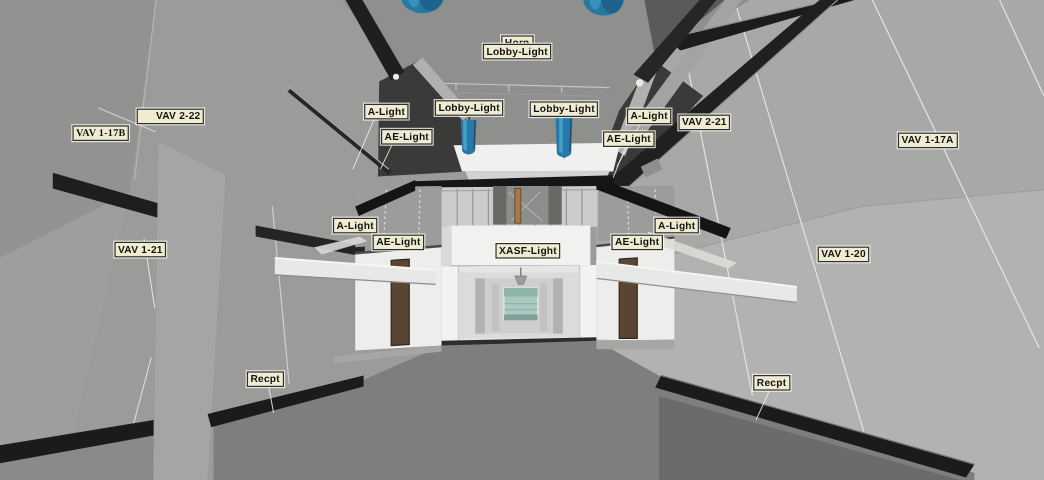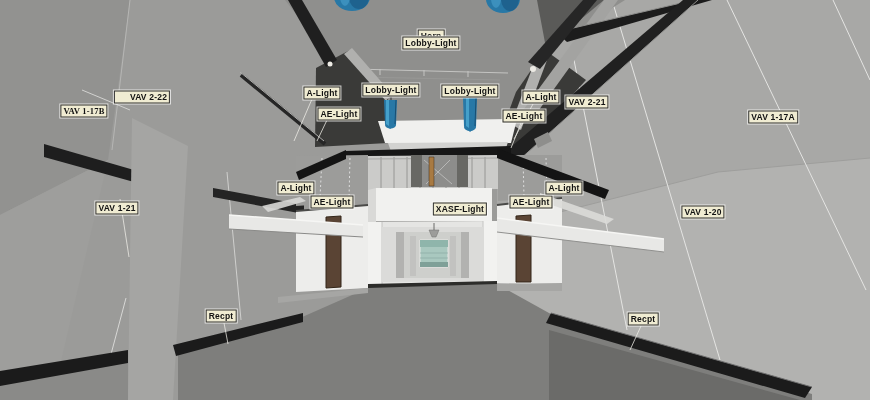--- a/index.html
+++ b/index.html
@@ -203,20 +203,20 @@
       <div class="tag" style="left: 391px; top: 90px;">Lobby-Light</div>
       <div class="tag" style="left: 470px; top: 91px;">Lobby-Light</div>
       <div class="tag" style="left: 541px; top: 97px;">A-Light</div>
       <div class="tag" style="left: 339px; top: 114px;">AE-Light</div>
       <div class="tag" style="left: 524px; top: 116px;">AE-Light</div>
       <div class="tag" style="left: 587px; top: 102px;">VAV 2-21</div>
       <div class="tag" style="left: 773px; top: 117px;">VAV 1-17A</div>
       <div class="tag" style="left: 117px; top: 192px; margin-top: 16px;">VAV 1-21</div>
       <div class="tag" style="left: 296px; top: 188px;">A-Light</div>
       <div class="tag" style="left: 332px; top: 202px;">AE-Light</div>
-      <div class="tag" style="left: 460px; top: 209px;">XASF-Light</div>
+      <div class="tag" style="left: 440px; top: 209px;">XASF-Light</div>
       <div class="tag" style="left: 531px; top: 202px;">AE-Light</div>
       <div class="tag" style="left: 564px; top: 188px;">A-Light</div>
       <div class="tag" style="left: 703px; top: 196px; margin-top: 16px;">VAV 1-20</div>
       <div class="tag" style="left: 221px; top: 316px;">Recpt</div>
       <div class="tag" style="left: 643px; top: 319px;">Recpt</div>
     </div>
 </div>
 
 </body></html>

